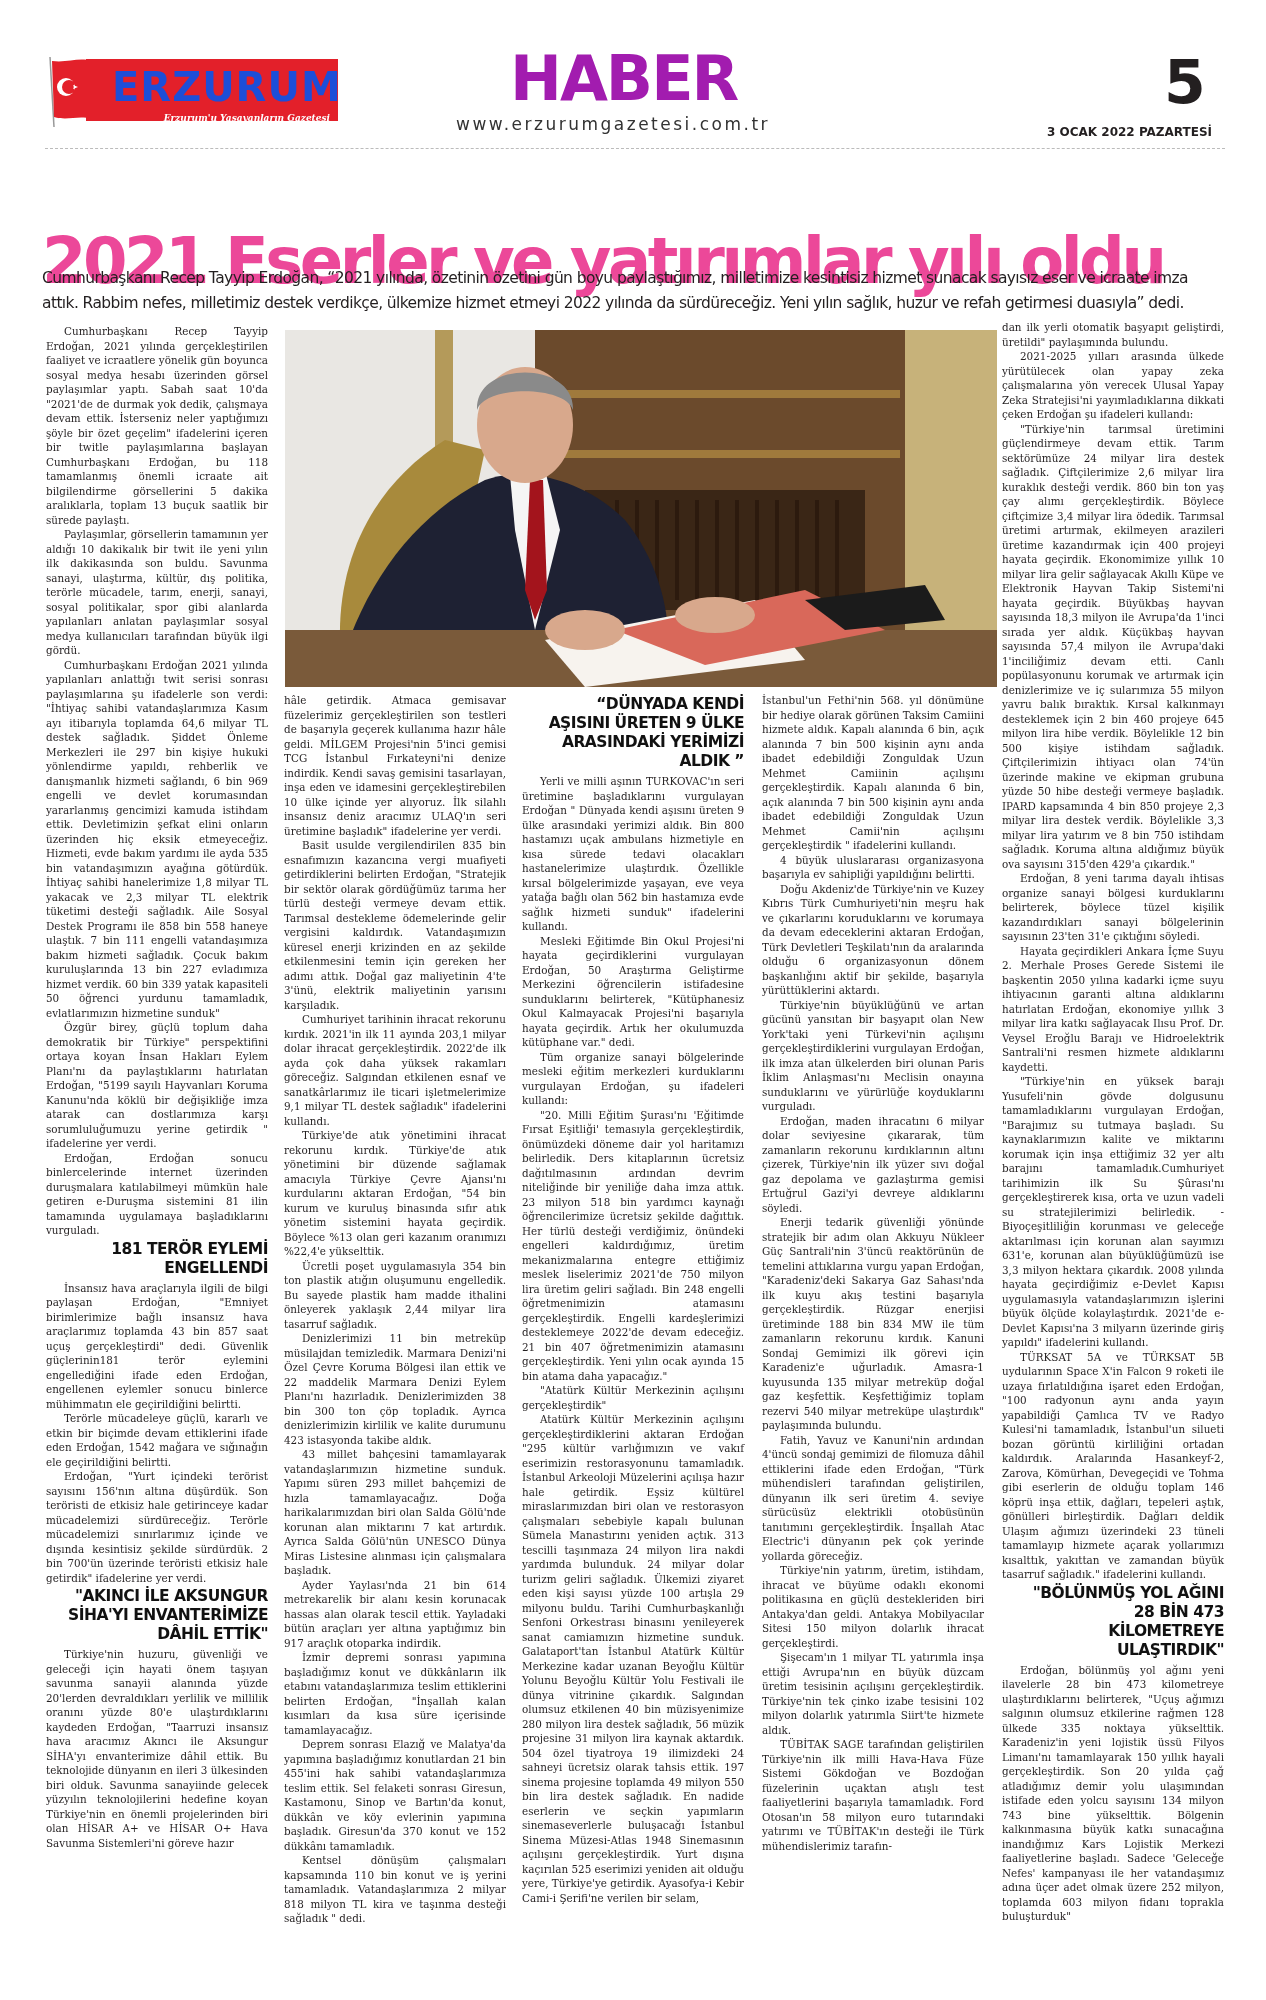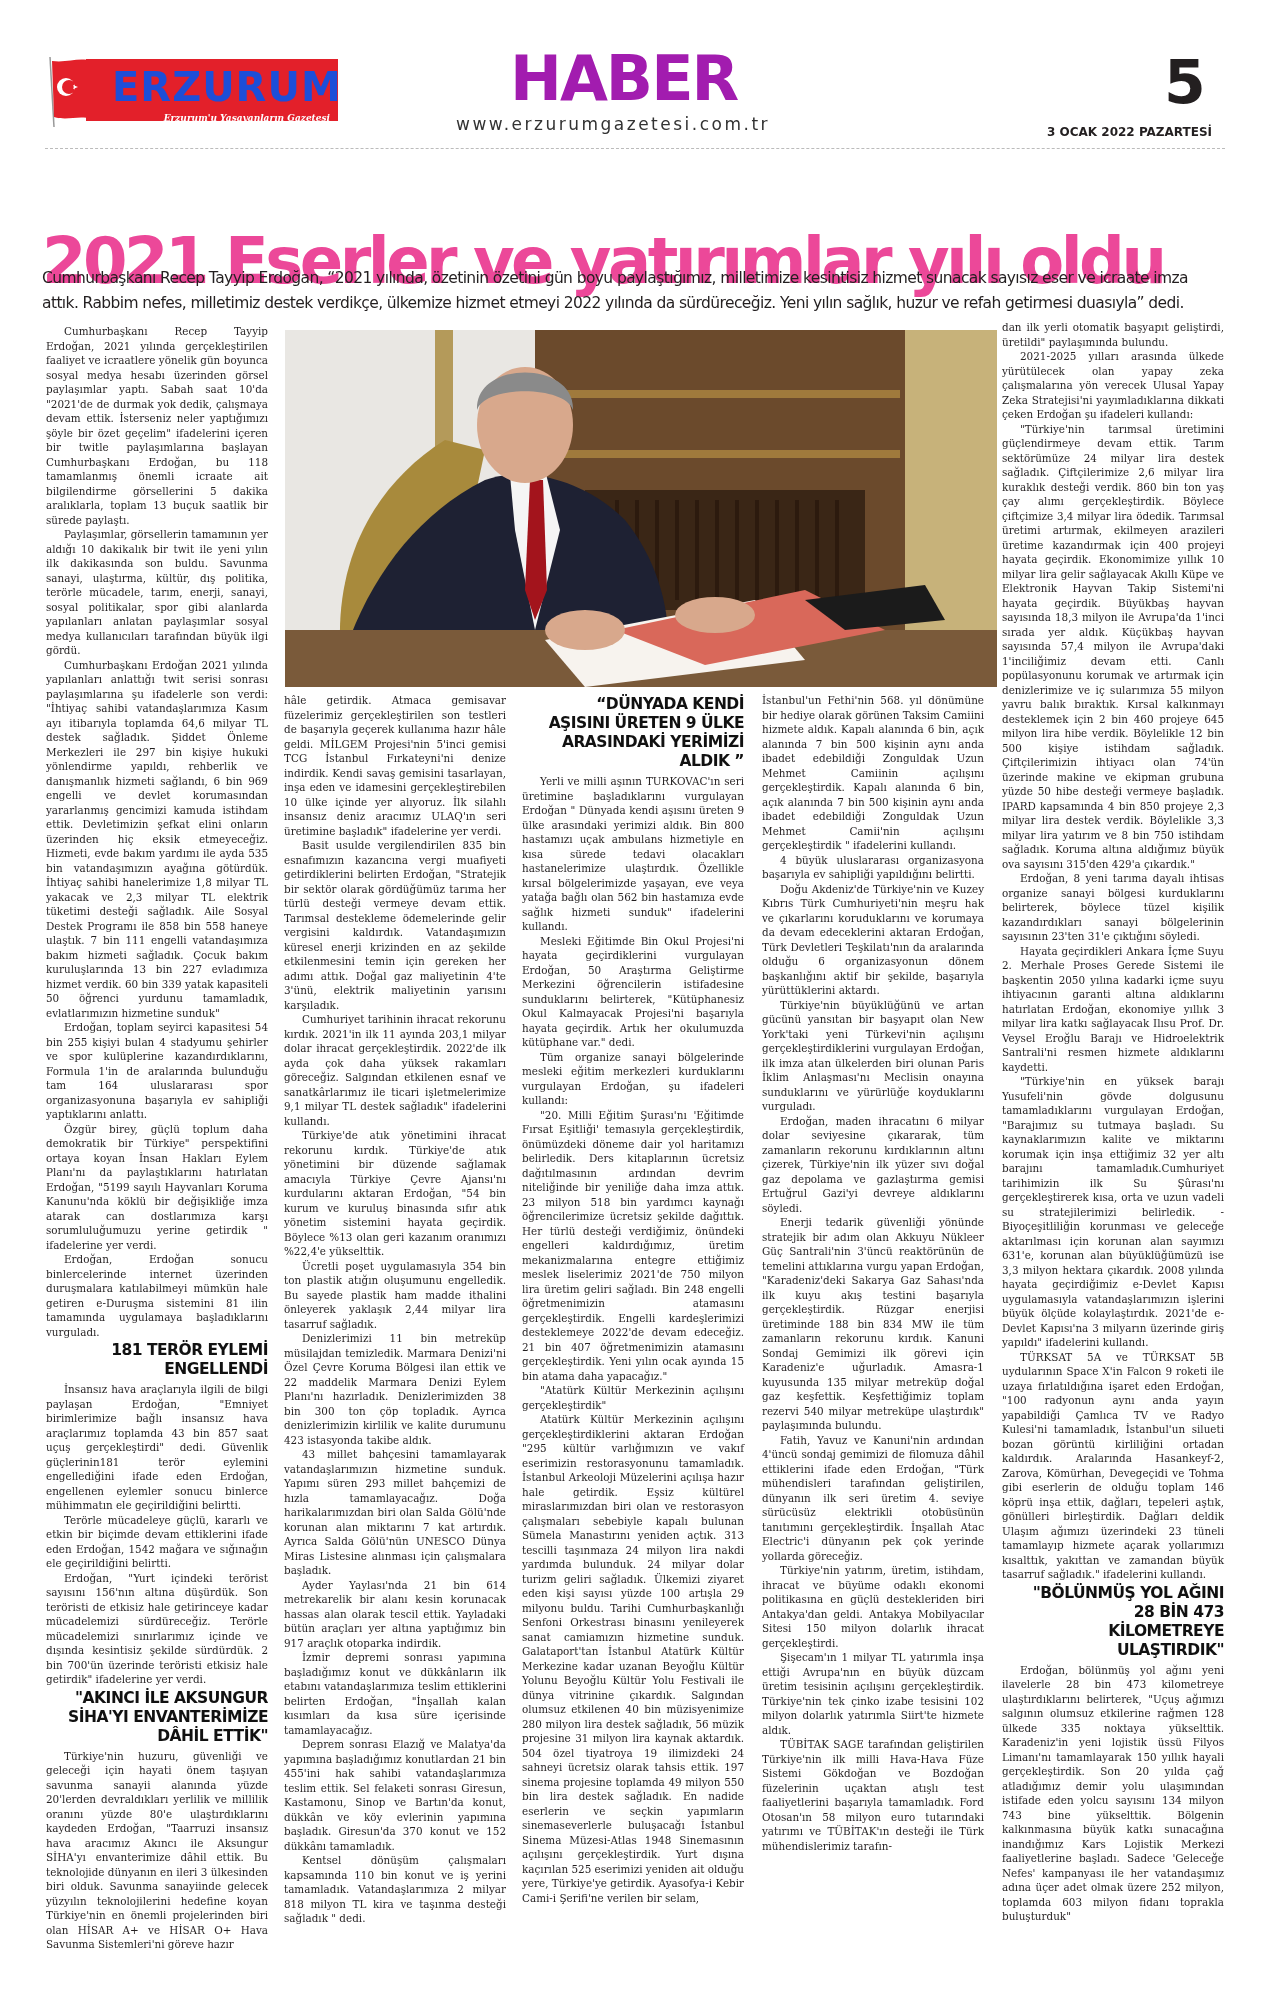--- a/index.html
+++ b/index.html
@@ -89,21 +89,20 @@
     <path d="M520 270 L640 255 L660 290 L560 300 Z" fill="#1b1b1b"></path>
     <ellipse cx="300" cy="300" rx="40" ry="20" fill="#d8a88c"></ellipse>
     <ellipse cx="430" cy="285" rx="40" ry="18" fill="#d8a88c"></ellipse>
   </svg>
 </div>
 
 <div class="col c1">
   <p>Cumhurbaşkanı Recep Tayyip Erdoğan, 2021 yılında gerçekleştirilen faaliyet ve icraatlere yönelik gün boyunca sosyal medya hesabı üzerinden görsel paylaşımlar yaptı. Sabah saat 10'da "2021'de de durmak yok dedik, çalışmaya devam ettik. İsterseniz neler yaptığımızı şöyle bir özet geçelim" ifadelerini içeren bir twitle paylaşımlarına başlayan Cumhurbaşkanı Erdoğan, bu 118 tamamlanmış önemli icraate ait bilgilendirme görsellerini 5 dakika aralıklarla, toplam 13 buçuk saatlik bir sürede paylaştı.</p>
   <p>Paylaşımlar, görsellerin tamamının yer aldığı 10 dakikalık bir twit ile yeni yılın ilk dakikasında son buldu. Savunma sanayi, ulaştırma, kültür, dış politika, terörle mücadele, tarım, enerji, sanayi, sosyal politikalar, spor gibi alanlarda yapılanları anlatan paylaşımlar sosyal medya kullanıcıları tarafından büyük ilgi gördü.</p>
   <p>Cumhurbaşkanı Erdoğan 2021 yılında yapılanları anlattığı twit serisi sonrası paylaşımlarına şu ifadelerle son verdi: "İhtiyaç sahibi vatandaşlarımıza Kasım ayı itibarıyla toplamda 64,6 milyar TL destek sağladık. Şiddet Önleme Merkezleri ile 297 bin kişiye hukuki yönlendirme yapıldı, rehberlik ve danışmanlık hizmeti sağlandı, 6 bin 969 engelli ve devlet korumasından yararlanmış gencimizi kamuda istihdam ettik. Devletimizin şefkat elini onların üzerinden hiç eksik etmeyeceğiz. Hizmeti, evde bakım yardımı ile ayda 535 bin vatandaşımızın ayağına götürdük. İhtiyaç sahibi hanelerimize 1,8 milyar TL yakacak ve 2,3 milyar TL elektrik tüketimi desteği sağladık. Aile Sosyal Destek Programı ile 858 bin 558 haneye ulaştık. 7 bin 111 engelli vatandaşımıza bakım hizmeti sağladık. Çocuk bakım kuruluşlarında 13 bin 227 evladımıza hizmet verdik. 60 bin 339 yatak kapasiteli 50 öğrenci yurdunu tamamladık, evlatlarımızın hizmetine sunduk"</p>
-  <p>Erdoğan, toplam seyirci kapasitesi 54 bin 255 kişiyi bulan 4 stadyumu şehirler ve spor kulüplerine kazandırdıklarını, Formula 1'in de aralarında bulunduğu tam 164 uluslararası spor organizasyonuna başarıyla ev sahipliği yaptıklarını anlattı.</p>
   <p>Özgür birey, güçlü toplum daha demokratik bir Türkiye" perspektifini ortaya koyan İnsan Hakları Eylem Planı'nı da paylaştıklarını hatırlatan Erdoğan, "5199 sayılı Hayvanları Koruma Kanunu'nda köklü bir değişikliğe imza atarak can dostlarımıza karşı sorumluluğumuzu yerine getirdik " ifadelerine yer verdi.</p>
   <p>Erdoğan, Erdoğan sonucu binlercelerinde internet üzerinden duruşmalara katılabilmeyi mümkün hale getiren e-Duruşma sistemini 81 ilin tamamında uygulamaya başladıklarını vurguladı.</p>
   <p class="sub">181 TERÖR EYLEMİ ENGELLENDİ</p>
   <p>İnsansız hava araçlarıyla ilgili de bilgi paylaşan Erdoğan, "Emniyet birimlerimize bağlı insansız hava araçlarımız toplamda 43 bin 857 saat uçuş gerçekleştirdi" dedi. Güvenlik güçlerinin181 terör eylemini engellediğini ifade eden Erdoğan, engellenen eylemler sonucu binlerce mühimmatın ele geçirildiğini belirtti.</p>
   <p>Terörle mücadeleye güçlü, kararlı ve etkin bir biçimde devam ettiklerini ifade eden Erdoğan, 1542 mağara ve sığınağın ele geçirildiğini belirtti.</p>
   <p>Erdoğan, "Yurt içindeki terörist sayısını 156'nın altına düşürdük. Son teröristi de etkisiz hale getirinceye kadar mücadelemizi sürdüreceğiz. Terörle mücadelemizi sınırlarımız içinde ve dışında kesintisiz şekilde sürdürdük. 2 bin 700'ün üzerinde teröristi etkisiz hale getirdik" ifadelerine yer verdi.</p>
   <p class="sub">"AKINCI İLE AKSUNGUR SİHA'YI ENVANTERİMİZE DÂHİL ETTİK"</p>
   <p>Türkiye'nin huzuru, güvenliği ve geleceği için hayati önem taşıyan savunma sanayii alanında yüzde 20'lerden devraldıkları yerlilik ve millilik oranını yüzde 80'e ulaştırdıklarını kaydeden Erdoğan, "Taarruzi insansız hava aracımız Akıncı ile Aksungur SİHA'yı envanterimize dâhil ettik. Bu teknolojide dünyanın en ileri 3 ülkesinden biri olduk. Savunma sanayiinde gelecek yüzyılın teknolojilerini hedefine koyan Türkiye'nin en önemli projelerinden biri olan HİSAR A+ ve HİSAR O+ Hava Savunma Sistemleri'ni göreve hazır</p>
 </div>
 

